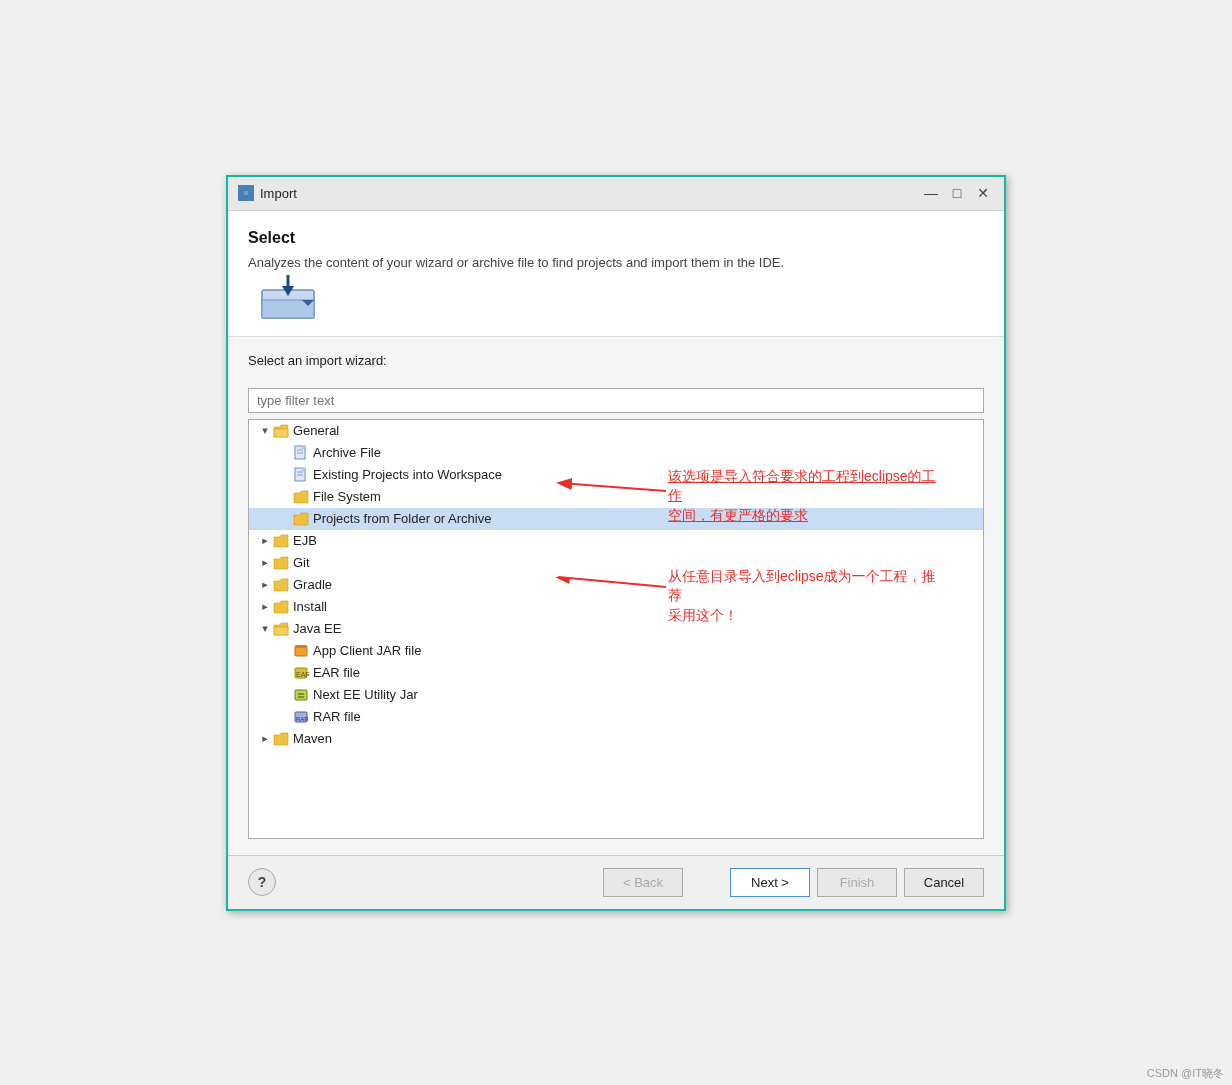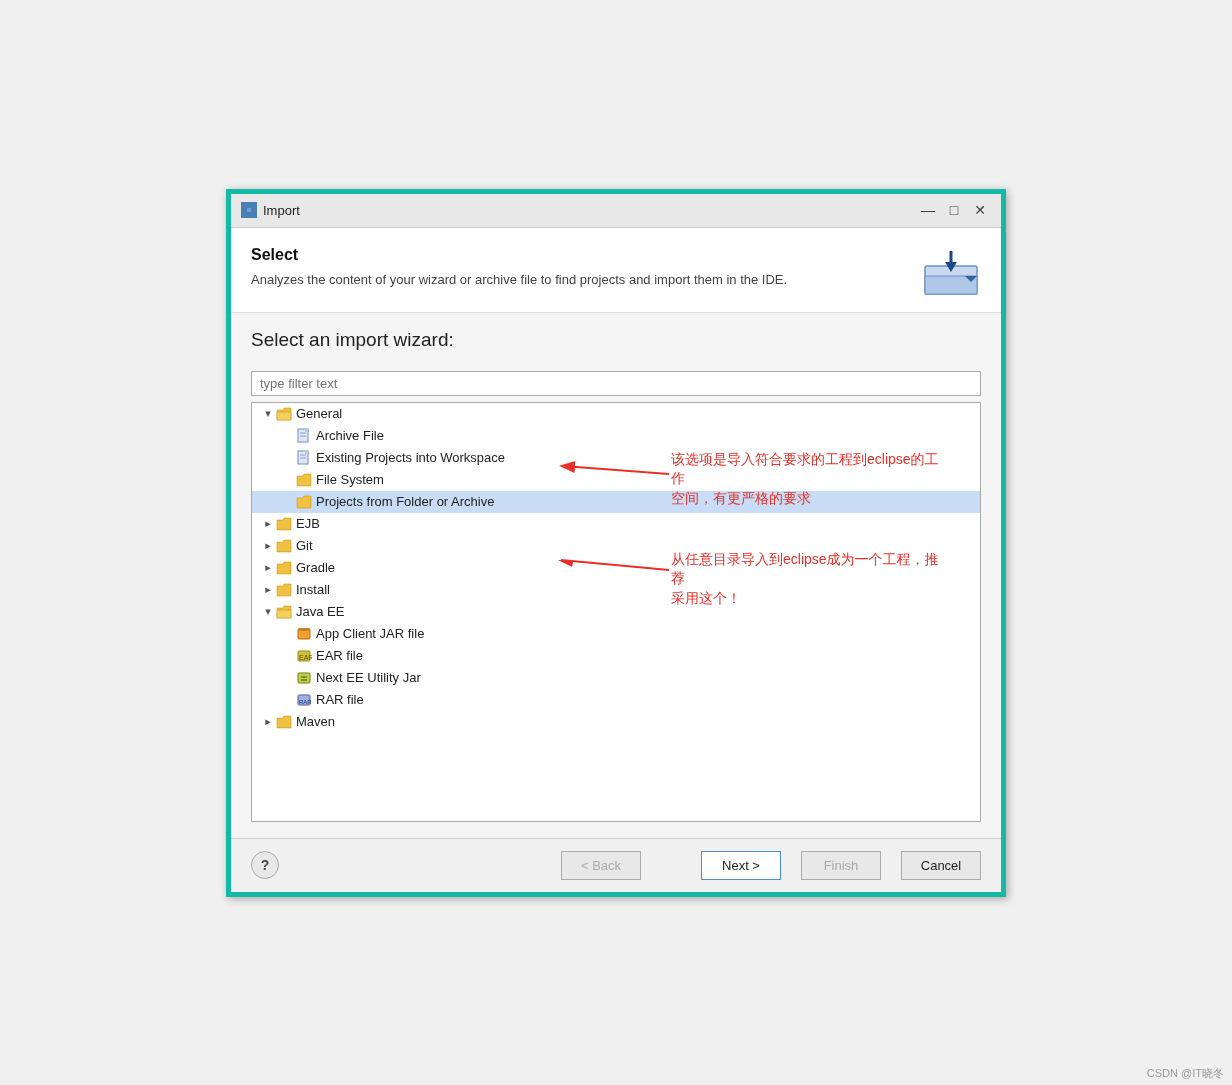--- a/index.html
+++ b/index.html
@@ -8,21 +8,21 @@
       font-size: 13px;
       background: #f0f0f0;
       display: flex;
       justify-content: center;
       align-items: center;
       min-height: 100vh;
     }
     .dialog {
       width: 780px;
       background: #f97316;
-      border: 5px solid #14b8a6;
+      border: 2px solid #14b8a6;
       box-shadow: 2px 2px 8px rgba(0,0,0,0.3);
       display: flex;
       flex-direction: column;
     }
     .title-bar {
       background: #e8e8e8;
       border-bottom: 1px solid #ccc;
       padding: 6px 10px;
       display: flex;
       align-items: center;
@@ -65,20 +65,21 @@
       color: #444;
     }
 
     .header-section {
       background: white;
       padding: 18px 20px 16px 20px;
       border-bottom: 1px solid #ddd;
       display: flex;
       align-items: flex-start;
       justify-content: space-between;
+      flex-direction: column;
     }
     .header-text h2 {
       font-size: 16px;
       font-weight: bold;
       color: #111;
       margin-bottom: 8px;
     }
     .header-text p {
       font-size: 13px;
       color: #444;
@@ -90,21 +91,21 @@
       flex-shrink: 0;
       margin-left: 10px;
     }
 
     .content-section {
       background: #f5f5f5;
       padding: 16px 20px;
       flex: 1;
     }
     .wizard-label {
-      font-size: 19px;
+      font-size: 13px;
       color: #222;
       margin-bottom: 20px;
     }
     .filter-input {
       width: 100%;
       padding: 4px 8px;
       border: 1px solid #aaa;
       background: white;
       font-size: 13px;
       color: #999;
@@ -186,21 +187,21 @@
       cursor: pointer;
       display: flex;
       align-items: center;
       justify-content: center;
       font-size: 14px;
       font-weight: bold;
       color: #444;
     }
     .btn-group {
       display: flex;
-      gap: 20px;
+      gap: 7px;
     }
     .btn {
       padding: 6px 18px;
       border: 1px solid #aaa;
       background: #e8e8e8;
       cursor: pointer;
       font-size: 13px;
       color: #222;
       min-width: 80px;
     }
@@ -455,21 +456,21 @@
     <span class="expand-icon">▸</span>
     <span class="folder-icon">
               <svg width="16" height="14" viewBox="0 0 16 14">
                 <path d="M1,3 L7,3 L8,1 L15,1 L15,13 L1,13 Z" fill="#f0c040" stroke="#c09000" stroke-width="0.5"></path>
               </svg>
             </span>
     <span class="item-label">Maven</span>
   </div>
         </div>
 
-      <div class="annotation-text" style="left: 420px; top: 48px; max-width: 280px;">
+      <div class="annotation-text" style="left: 420px; top: 48px; max-width: 280px; text-decoration: underline;">
         该选项是导入符合要求的工程到eclipse的工作<br>空间，有更严格的要求
       </div>
 
       <svg class="annotation-svg" style="overflow:visible;">
         <defs>
           <marker id="arrowhead1" markerWidth="8" markerHeight="8" refX="6" refY="3" orient="auto">
             <polygon points="0 0, 8 3, 0 6" fill="#e8302a"></polygon>
           </marker>
         </defs>
         <line x1="418" y1="72" x2="312" y2="64" stroke="#e8302a" stroke-width="2" marker-end="url(#arrowhead1)"></line>

